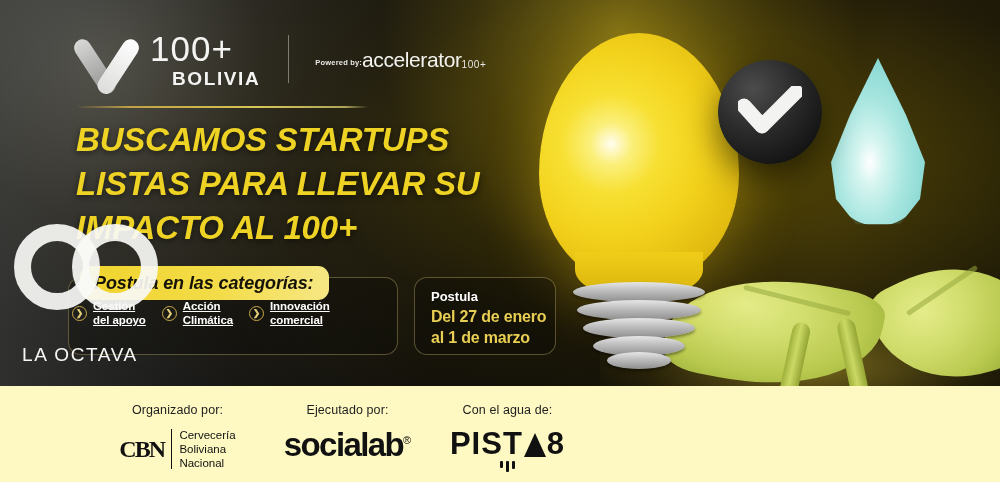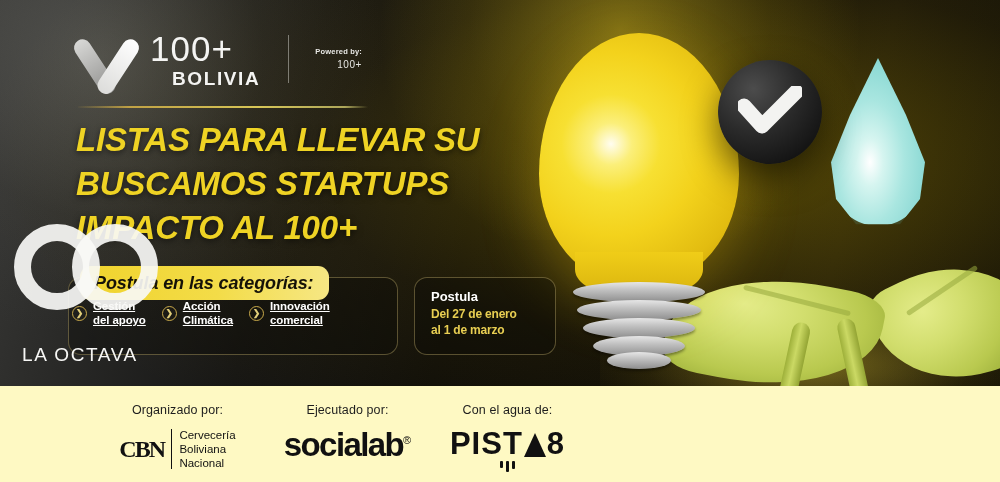--- a/index.html
+++ b/index.html
@@ -36,21 +36,21 @@
   .logo-mark .bar { position:absolute; width:17px; height:62px; border-radius:9px; top:0; left:20px; }
   .logo-mark .bar.l { background:linear-gradient(180deg,#d8d8d6,#8e8e8c); transform:rotate(-33deg) translateX(-14px); transform-origin:50% 50%; }
   .logo-mark .bar.r { background:linear-gradient(180deg,#ffffff,#dcdcda); transform:rotate(33deg) translateX(14px); transform-origin:50% 50%; }
 
   .logo-txt { display:flex; flex-direction:column; line-height:1; }
   .logo-100 { font-size:35px; font-weight:300; color:#f4f4f2; letter-spacing:1px; }
   .logo-bolivia { font-size:19px; font-weight:700; color:#f4f4f2; letter-spacing:1.6px; margin-top:3px; margin-left:22px; }
 
   .logo-sep { width:1px; height:48px; background:rgba(230,230,225,0.45); margin:0 12px 0 14px; }
 
-  .pw { display:flex; flex-direction:column; line-height:1;align-items:flex-end; }
+  .pw { display:flex; flex-direction:row; line-height:1;align-items:flex-end; }
   .pw-by { font-size:7.5px; font-weight:700; color:#e9e9e6; letter-spacing:0.2px; margin-bottom:3px; }
   .pw-acc { font-size:21px; font-weight:400; color:#f2f2ef; letter-spacing:-0.4px; }
   .pw-100 { font-size:10px; font-weight:300; color:#e6e6e2; letter-spacing:0.6px; align-self:flex-end; margin-top:1px; }
 
   .divider {
     position:absolute; left:78px; top:106px; width:290px; height:1.6px;
     background:linear-gradient(90deg, rgba(196,160,60,0.05) 0%, rgba(214,178,70,0.85) 18%, rgba(224,206,90,0.95) 62%, rgba(230,222,120,0.7) 92%, rgba(120,115,60,0.0) 100%);
   }
 
   
@@ -90,21 +90,21 @@
   .cat-label i { display:block; font-style:normal;text-decoration:underline; }
 
   
   .date-box {
     position:absolute; left:414px; top:277px; width:142px; height:78px;
     border:1px solid rgba(200,180,110,0.40); border-radius:13px;
     background:rgba(8,8,6,0.35);
     padding:10px 0 0 16px;
   }
   .date-title { font-size:13px; font-weight:800; color:#ffffff; line-height:1.35; }
-  .date-line { font-size:12px; font-weight:800; color:#e8ce52; line-height:1.35; letter-spacing:-0.2px; }
+  .date-line { font-size:16px; font-weight:800; color:#e8ce52; line-height:1.35; letter-spacing:-0.2px; }
 
   
   .watermark { position:absolute; left:4px; top:222px; width:190px; height:110px; pointer-events:none; }
   .wm-ring { position:absolute; border-radius:50%; border:17px solid rgba(248,248,246,0.92); }
   .wm-ring.a { left:10px; top:2px; width:86px; height:86px; }
   .wm-ring.b { left:68px; top:2px; width:86px; height:86px; }
   .wm-text {
     position:absolute; left:18px; top:82px;
     font-size:19px; font-weight:400; color:#f7f7f5; letter-spacing:1.6px;margin-top:40px;
   }
@@ -245,29 +245,30 @@
       <div class="bar l"></div>
       <div class="bar r"></div>
     </div>
     <div class="logo-txt">
       <span class="logo-100">100+</span>
       <span class="logo-bolivia">BOLIVIA</span>
     </div>
     <div class="logo-sep"></div>
     <div class="pw">
       <span class="pw-by">Powered by:</span>
+      <span class="pw-acc">accelerator</span>
       <span class="pw-100">100+</span>
     </div>
   </div>
 
   <div class="divider"></div>
 
   <div class="headline">
+    <span>BUSCAMOS STARTUPS</span>
     <span>LISTAS PARA LLEVAR SU</span>
-    <span>BUSCAMOS STARTUPS</span>
     <span>IMPACTO AL 100+</span>
   </div>
 
   <div class="cat-box"></div>
   <div class="cat-pill">Postula en las categorías:</div>
   <div class="cat-items">
 
     <div class="cat-item">
       <span class="chev">❯</span>
       <span class="cat-label">

